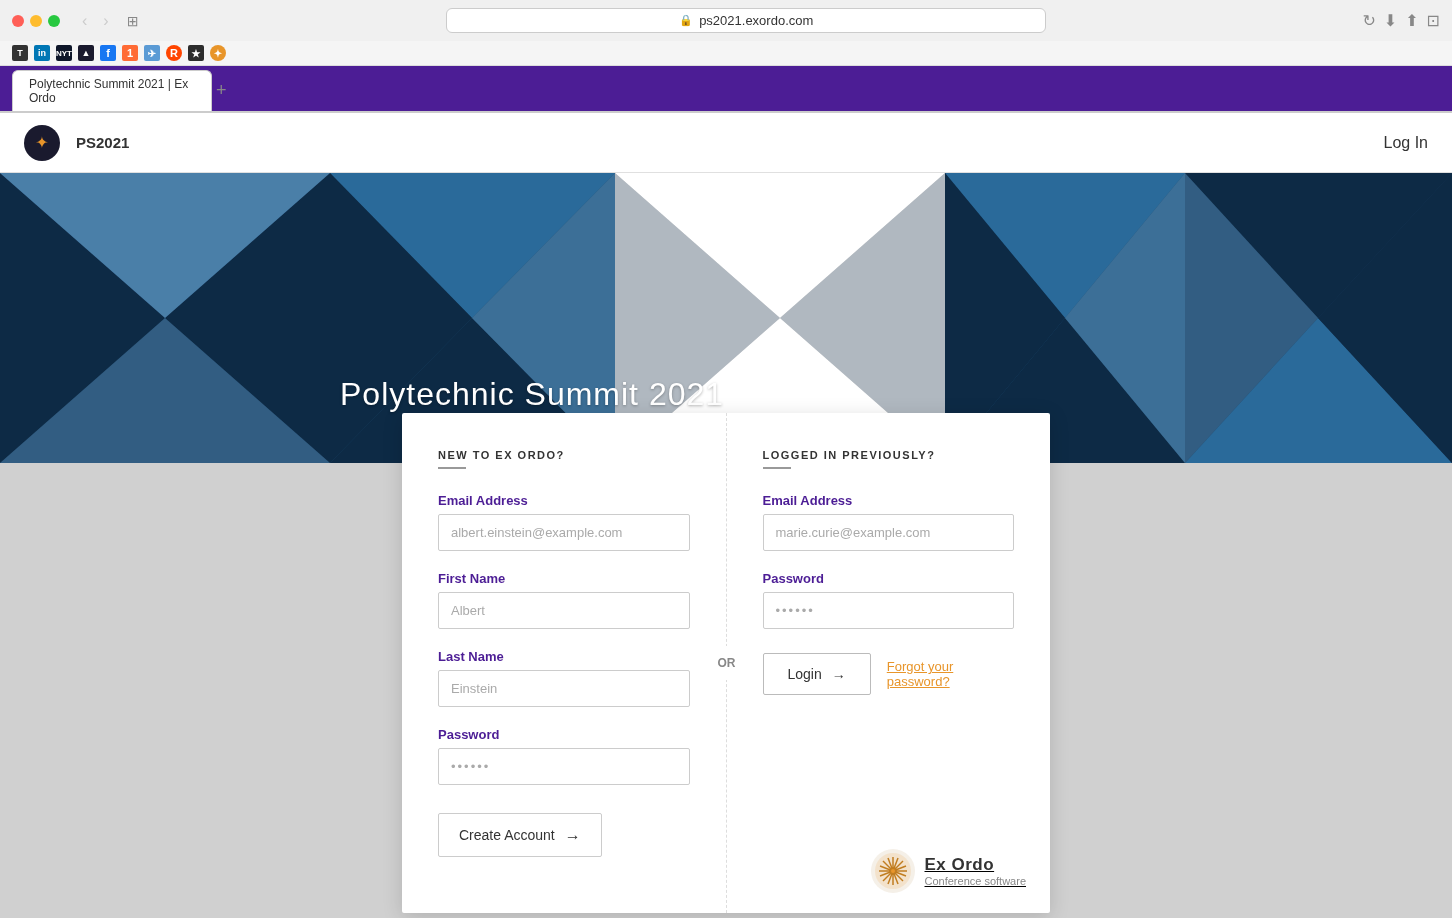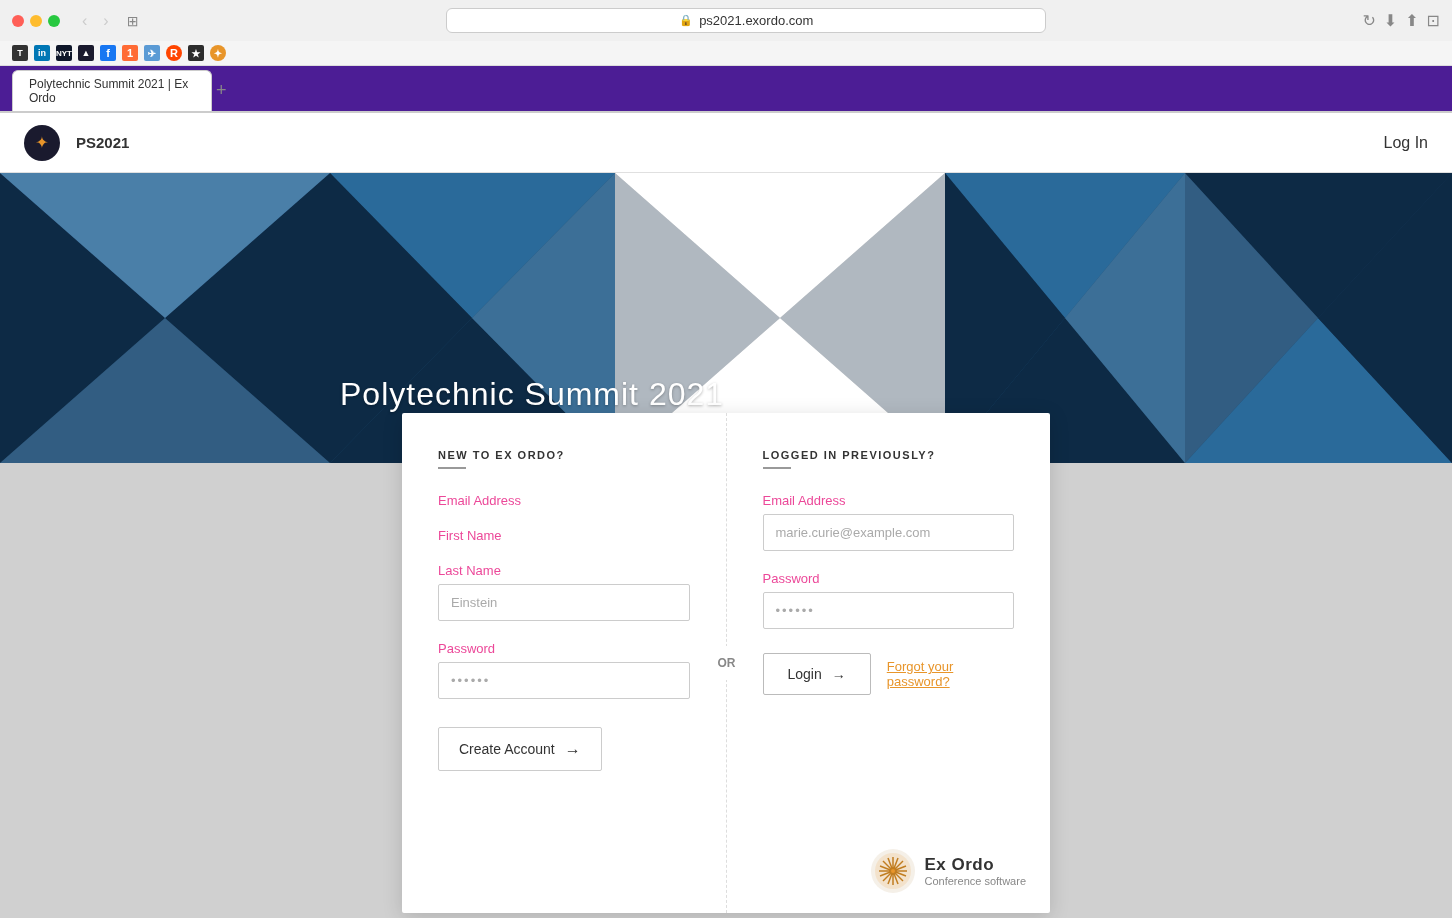--- a/index.html
+++ b/index.html
@@ -51,21 +51,21 @@
 
     .hero-title { position: absolute; bottom: 50px; left: 340px; color: white; font-size: 32px; font-weight: 300; letter-spacing: 1px; text-shadow: 0 1px 3px rgba(0,0,0,0.3); z-index: 5; }
 
     
     .form-card { position: relative; z-index: 20; background: white; border-radius: 2px; box-shadow: 0 4px 20px rgba(0,0,0,0.15); margin: 0 auto; width: 648px; margin-top: -50px; margin-left: 316px; display: flex; min-height: 500px; }
 
     .form-section { flex: 1; padding: 36px 36px 36px 36px; }
     .form-section.left { border-right: 1px dashed #ddd; position: relative; }
 
     .form-group { margin-bottom: 20px; }
-    .form-label { font-size: 13px; color: #ec4899; margin-bottom: 6px; display: block; font-weight: 400; }
+    .form-label { font-size: 13px; color: #4c1d95; margin-bottom: 6px; display: block; font-weight: 700; }
     .form-input { width: 100%; border: 1px solid #ccc; border-radius: 2px; padding: 10px 12px; font-size: 13px; color: #333; outline: none; }
     .form-input::placeholder { color: #aaa; }
     .form-input.password-field { letter-spacing: 2px; }
 
     .btn-primary { background: white; border: 1px solid #ccc; border-radius: 2px; padding: 12px 20px; font-size: 14px; color: #333; cursor: pointer; display: flex; align-items: center; gap: 10px; font-weight: 400; justify-content: flex-end; }
     .btn-arrow { font-size: 16px; }
 
     .btn-login { background: white; border: 1px solid #bbb; border-radius: 2px; padding: 12px 24px; font-size: 14px; color: #333; cursor: pointer; display: flex; align-items: center; gap: 10px; }
 
     .forgot-link { color: #e8952a; font-size: 13px; text-decoration: underline; cursor: pointer; margin-left: 16px; }
@@ -179,24 +179,26 @@
     <div class="form-card" style="margin-top: 0px; margin-left: auto; margin-right: auto; position: relative; top: -50px;">
 
       <div class="form-section left">
         <div>
           <div style="font-size:11px;font-weight:700;letter-spacing:1.5px;color:#333;text-transform:uppercase;margin-bottom:6px;">NEW TO EX ORDO?</div>
           <div style="width:28px;height:2px;background:#999;margin-bottom:24px;"></div>
         </div>
 
         <div class="form-group">
           <label class="form-label">Email Address</label>
+          <input class="form-input" type="email" placeholder="albert.einstein@example.com" style="">
         </div>
 
         <div class="form-group">
           <label class="form-label">First Name</label>
+          <input class="form-input" type="text" placeholder="Albert" style="">
         </div>
 
         <div class="form-group">
           <label class="form-label">Last Name</label>
           <input class="form-input" type="text" placeholder="Einstein" style="">
         </div>
 
         <div class="form-group">
           <label class="form-label">Password</label>
           <input class="form-input password-field" type="password" placeholder="••••••" style="">
@@ -229,21 +231,21 @@
         </div>
 
         <div class="login-row">
           <button class="btn-login">
             <span>Login</span>
             <span>→</span>
           </button>
           <span class="forgot-link">Forgot your password?</span>
         </div>
 
-        <div style="position:absolute;bottom:20px;right:24px;display:flex;align-items:center;gap:10px;">
+        <div style="position:absolute;bottom:20px;right:24px;display:flex;align-items:center;gap:10px;text-decoration:underline;">
 
           <div style="width:44px;height:44px;">
             <svg viewBox="0 0 44 44" xmlns="http://www.w3.org/2000/svg">
               <circle cx="22" cy="22" r="22" fill="#f5f0e8"></circle>
               <circle cx="22" cy="22" r="18" fill="#e8952a" opacity="0.15"></circle>
 
               <g fill="none" stroke="#c17d20" stroke-width="1.5" transform="translate(22,22)">
                 <line x1="0" y1="-14" x2="0" y2="14"></line>
                 <line x1="-14" y1="0" x2="14" y2="0"></line>
                 <line x1="-10" y1="-10" x2="10" y2="10"></line>

